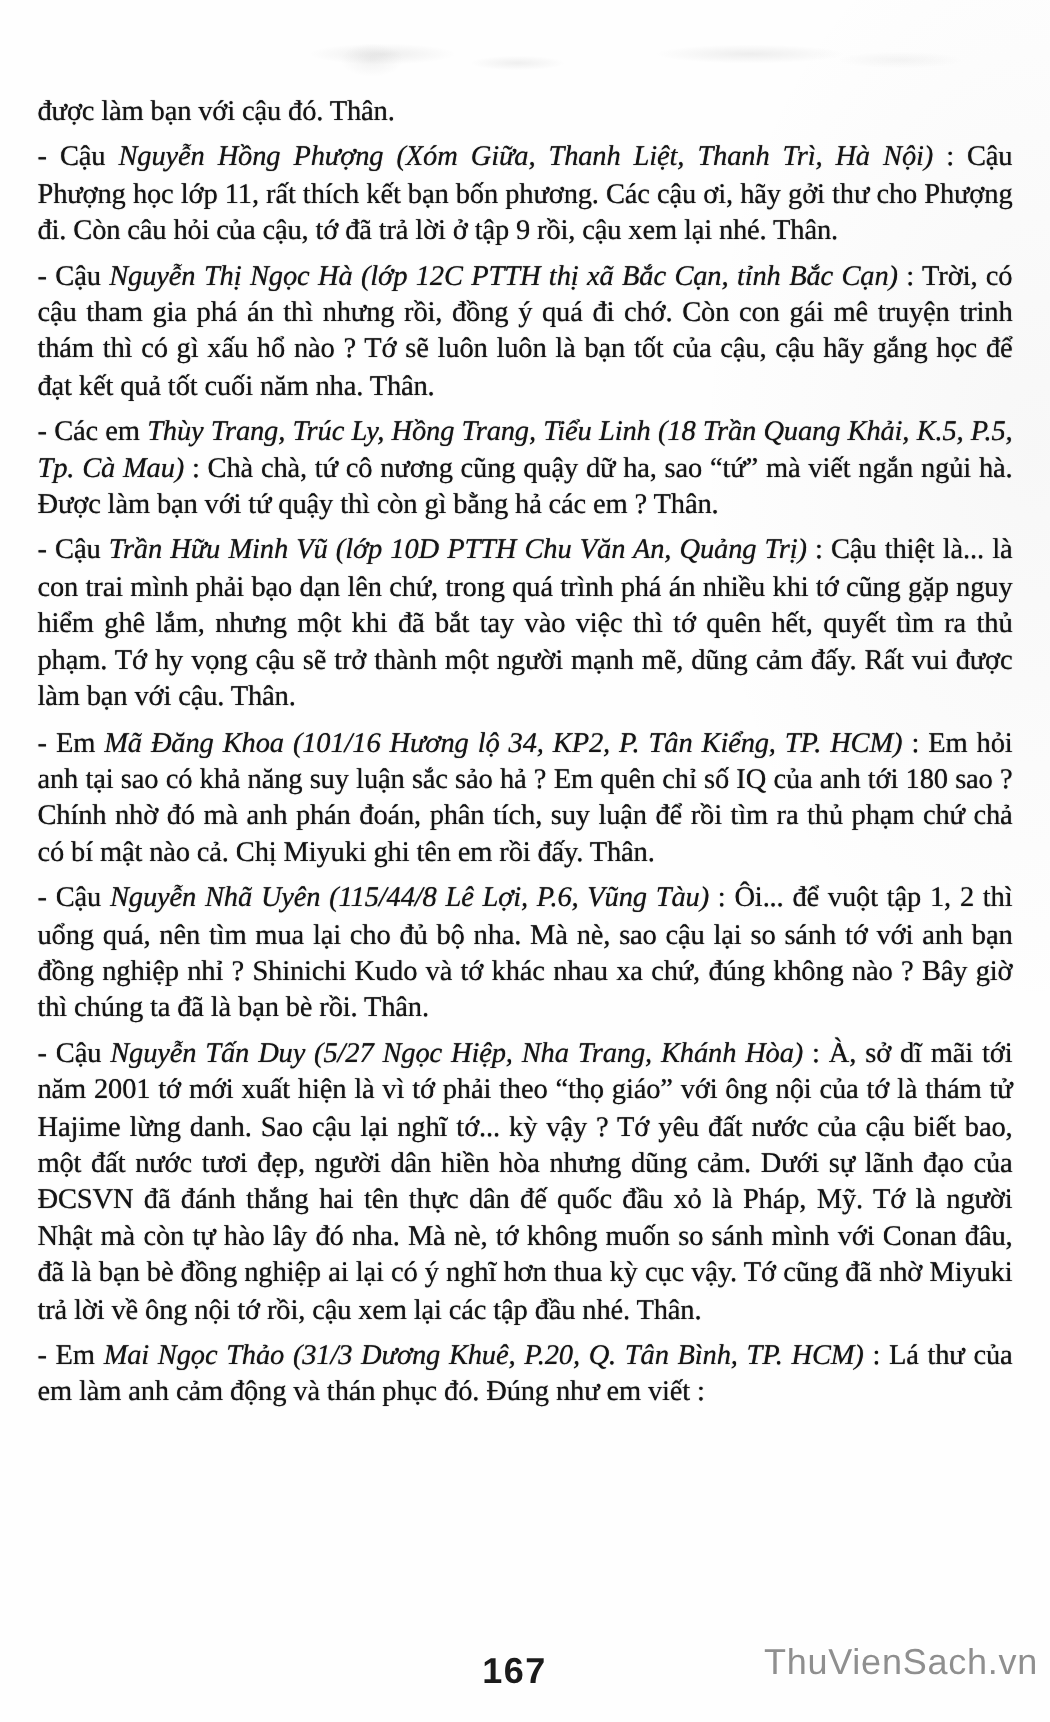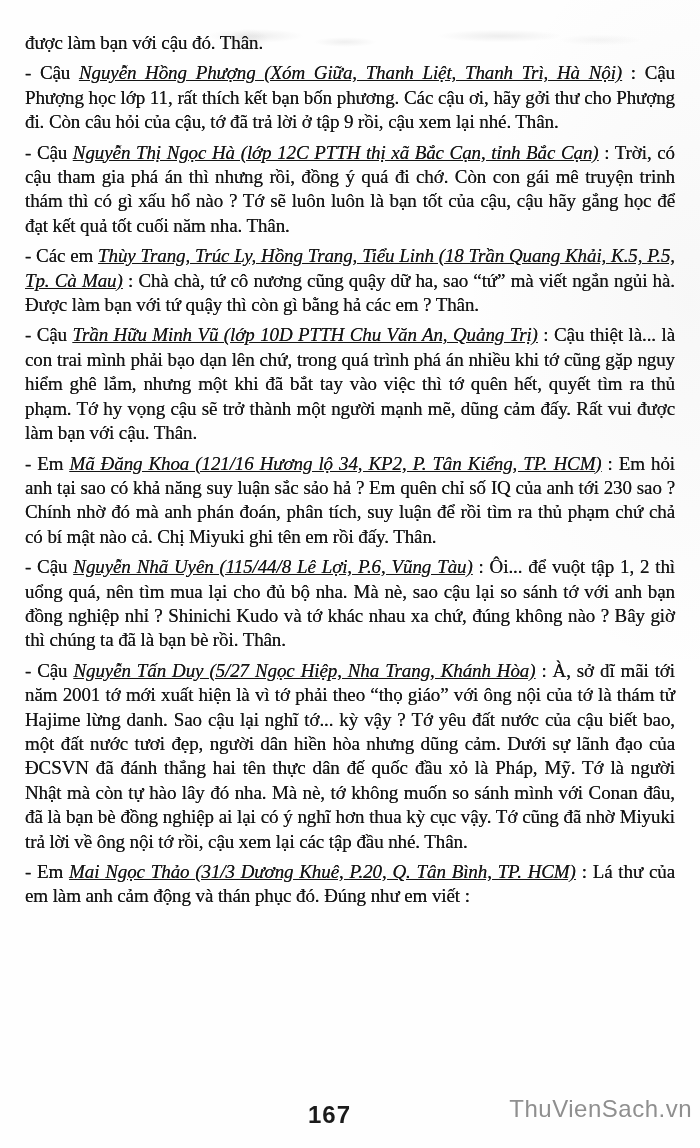--- a/index.html
+++ b/index.html
@@ -20,50 +20,50 @@
     height: 1148px;
     background:
       radial-gradient(ellipse 70px 10px at 255px 36px, rgba(90,90,90,0.10), transparent 70%),
       radial-gradient(ellipse 30px 16px at 248px 40px, rgba(90,90,90,0.08), transparent 70%),
       radial-gradient(ellipse 45px 7px at 345px 42px, rgba(90,90,90,0.09), transparent 70%),
       radial-gradient(ellipse 90px 9px at 500px 36px, rgba(90,90,90,0.10), transparent 70%),
       radial-gradient(ellipse 60px 8px at 600px 40px, rgba(90,90,90,0.06), transparent 70%),
       radial-gradient(ellipse 300px 500px at 690px 300px, rgba(120,120,120,0.05), transparent 75%),
       #fefefe;
     box-sizing: border-box;
-    padding: 31px 25px 0 25px;
+    padding: 63px 25px 0 25px;
   }
   .text-block {
     width: 650px;
     color: #151515;
     font-size: 19px;
     line-height: 24.4px;
     text-align: justify;
     letter-spacing: -0.1px;
     text-shadow: 0 0 0.6px rgba(20,20,20,0.85);
   }
   .text-block p {
     margin: 0 0 6px 0;
   }
   .sender {
     font-style: italic;
-    text-decoration: underline;
   }
   .footer {
     position: absolute;
     left: 0;
     top: 1095px;
     width: 700px;
     height: 45px;
   }
   .page-number {
     position: absolute;
     left: 308px;
     top: 6px;
     width: 70px;
+    text-align: center;
     font-family: "Liberation Sans", sans-serif;
     font-weight: bold;
     font-size: 24px;
     color: #1b1b1b;
     letter-spacing: 1px;
   }
   .watermark {
     position: absolute;
     right: 8px;
     top: 0;
@@ -83,21 +83,21 @@
     <p><span>được làm bạn với cậu đó. Thân.</span></p>
 
     <p><span>- Cậu </span><span class="sender">Nguyễn Hồng Phượng (Xóm Giữa, Thanh Liệt, Thanh Trì, Hà Nội)</span><span> : Cậu Phượng học lớp 11, rất thích kết bạn bốn phương. Các cậu ơi, hãy gởi thư cho Phượng đi. Còn câu hỏi của cậu, tớ đã trả lời ở tập 9 rồi, cậu xem lại nhé. Thân.</span></p>
 
     <p><span>- Cậu </span><span class="sender">Nguyễn Thị Ngọc Hà (lớp 12C PTTH thị xã Bắc Cạn, tỉnh Bắc Cạn)</span><span> : Trời, có cậu tham gia phá án thì nhưng rồi, đồng ý quá đi chớ. Còn con gái mê truyện trinh thám thì có gì xấu hổ nào ? Tớ sẽ luôn luôn là bạn tốt của cậu, cậu hãy gắng học để đạt kết quả tốt cuối năm nha. Thân.</span></p>
 
     <p><span>- Các em </span><span class="sender">Thùy Trang, Trúc Ly, Hồng Trang, Tiểu Linh (18 Trần Quang Khải, K.5, P.5, Tp. Cà Mau)</span><span> : Chà chà, tứ cô nương cũng quậy dữ ha, sao “tứ” mà viết ngắn ngủi hà. Được làm bạn với tứ quậy thì còn gì bằng hả các em ? Thân.</span></p>
 
     <p><span>- Cậu </span><span class="sender">Trần Hữu Minh Vũ (lớp 10D PTTH Chu Văn An, Quảng Trị)</span><span> : Cậu thiệt là... là con trai mình phải bạo dạn lên chứ, trong quá trình phá án nhiều khi tớ cũng gặp nguy hiểm ghê lắm, nhưng một khi đã bắt tay vào việc thì tớ quên hết, quyết tìm ra thủ phạm. Tớ hy vọng cậu sẽ trở thành một người mạnh mẽ, dũng cảm đấy. Rất vui được làm bạn với cậu. Thân.</span></p>
 
-    <p><span>- Em </span><span class="sender">Mã Đăng Khoa (121/16 Hương lộ 34, KP2, P. Tân Kiểng, TP. HCM)</span><span> : Em hỏi anh tại sao có khả năng suy luận sắc sảo hả ? Em quên chỉ số IQ của anh tới 230 sao ? Chính nhờ đó mà anh phán đoán, phân tích, suy luận để rồi tìm ra thủ phạm chứ chả có bí mật nào cả. Chị Miyuki ghi tên em rồi đấy. Thân.</span></p>
+    <p><span>- Em </span><span class="sender">Mã Đăng Khoa (101/16 Hương lộ 34, KP2, P. Tân Kiểng, TP. HCM)</span><span> : Em hỏi anh tại sao có khả năng suy luận sắc sảo hả ? Em quên chỉ số IQ của anh tới 180 sao ? Chính nhờ đó mà anh phán đoán, phân tích, suy luận để rồi tìm ra thủ phạm chứ chả có bí mật nào cả. Chị Miyuki ghi tên em rồi đấy. Thân.</span></p>
 
     <p><span>- Cậu </span><span class="sender">Nguyễn Nhã Uyên (115/44/8 Lê Lợi, P.6, Vũng Tàu)</span><span> : Ôi... để vuột tập 1, 2 thì uổng quá, nên tìm mua lại cho đủ bộ nha. Mà nè, sao cậu lại so sánh tớ với anh bạn đồng nghiệp nhỉ ? Shinichi Kudo và tớ khác nhau xa chứ, đúng không nào ? Bây giờ thì chúng ta đã là bạn bè rồi. Thân.</span></p>
 
     <p><span>- Cậu </span><span class="sender">Nguyễn Tấn Duy (5/27 Ngọc Hiệp, Nha Trang, Khánh Hòa)</span><span> : À, sở dĩ mãi tới năm 2001 tớ mới xuất hiện là vì tớ phải theo “thọ giáo” với ông nội của tớ là thám tử Hajime lừng danh. Sao cậu lại nghĩ tớ... kỳ vậy ? Tớ yêu đất nước của cậu biết bao, một đất nước tươi đẹp, người dân hiền hòa nhưng dũng cảm. Dưới sự lãnh đạo của ĐCSVN đã đánh thắng hai tên thực dân đế quốc đầu xỏ là Pháp, Mỹ. Tớ là người Nhật mà còn tự hào lây đó nha. Mà nè, tớ không muốn so sánh mình với Conan đâu, đã là bạn bè đồng nghiệp ai lại có ý nghĩ hơn thua kỳ cục vậy. Tớ cũng đã nhờ Miyuki trả lời về ông nội tớ rồi, cậu xem lại các tập đầu nhé. Thân.</span></p>
 
     <p><span>- Em </span><span class="sender">Mai Ngọc Thảo (31/3 Dương Khuê, P.20, Q. Tân Bình, TP. HCM)</span><span> : Lá thư của em làm anh cảm động và thán phục đó. Đúng như em viết :</span></p>
 
   </div>
 
   <div class="footer">

